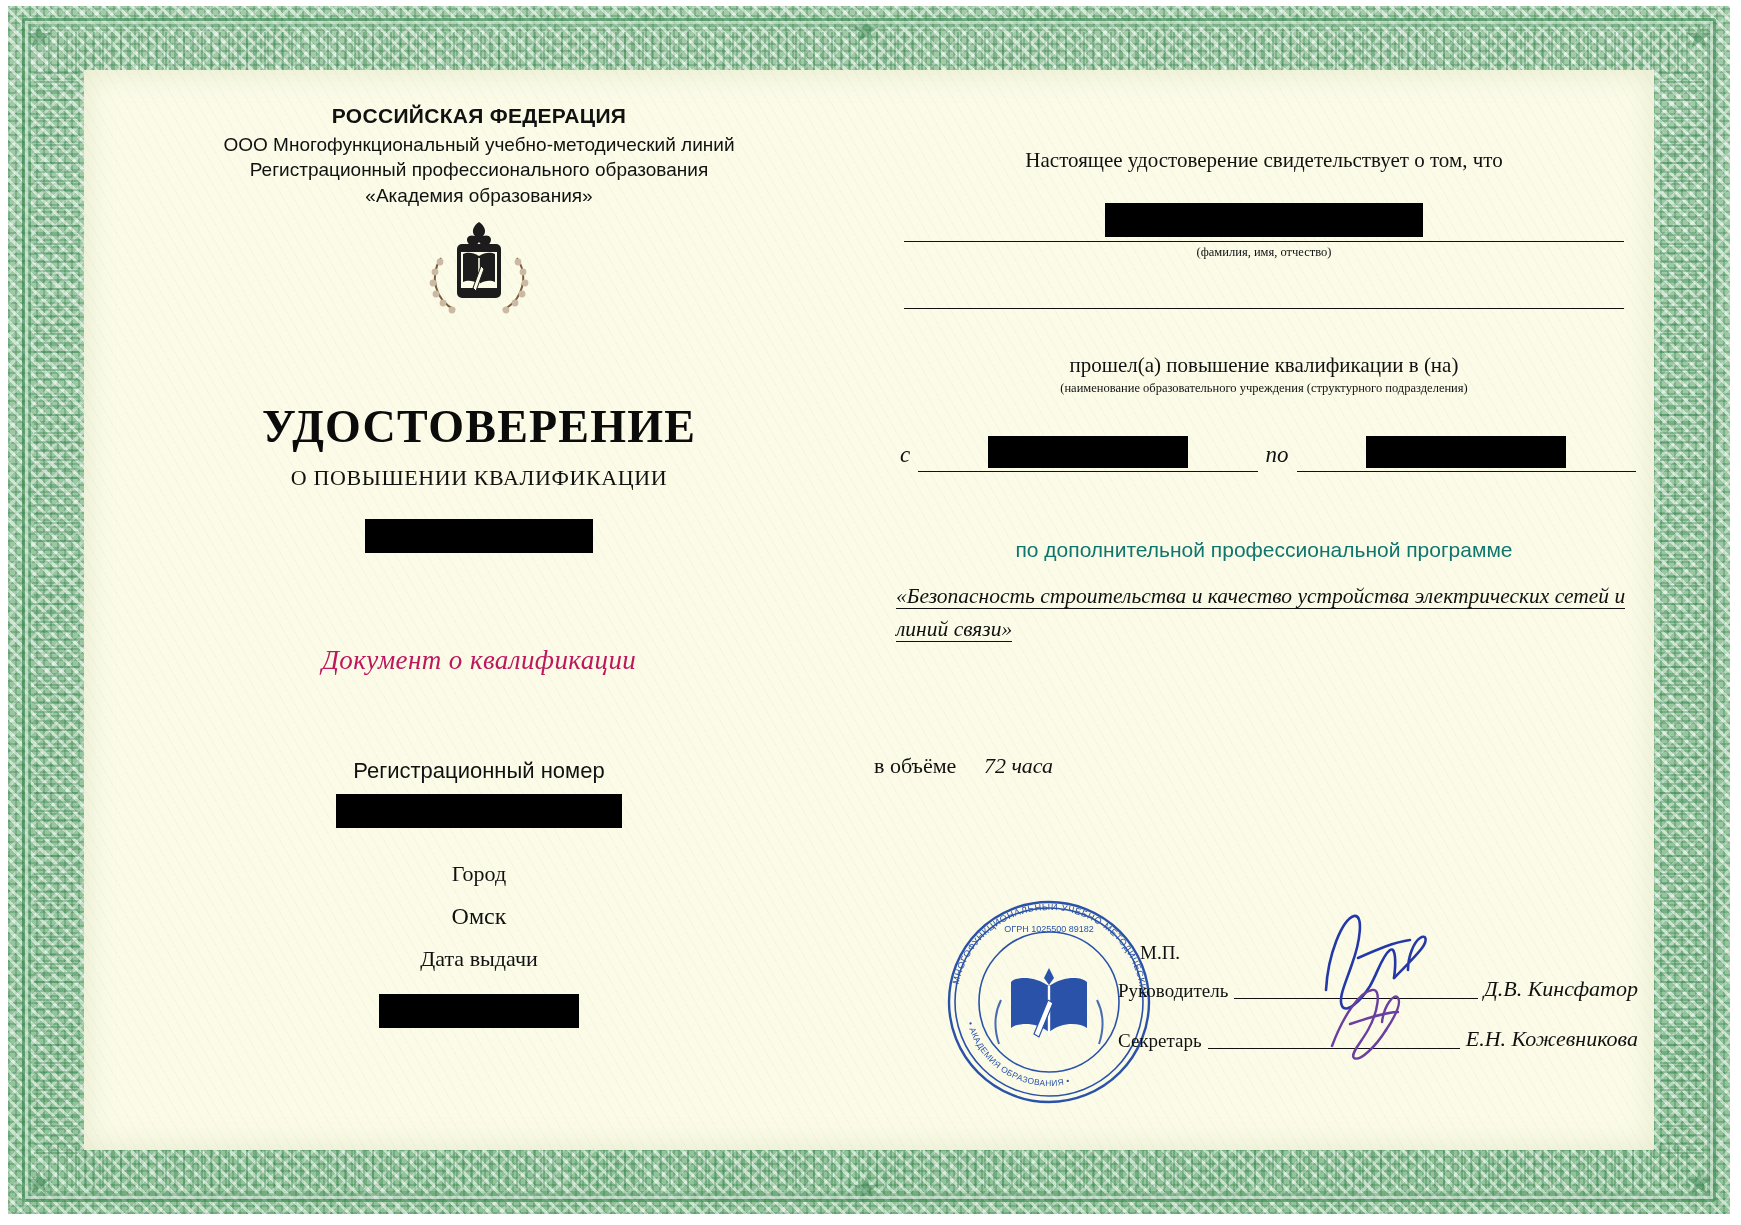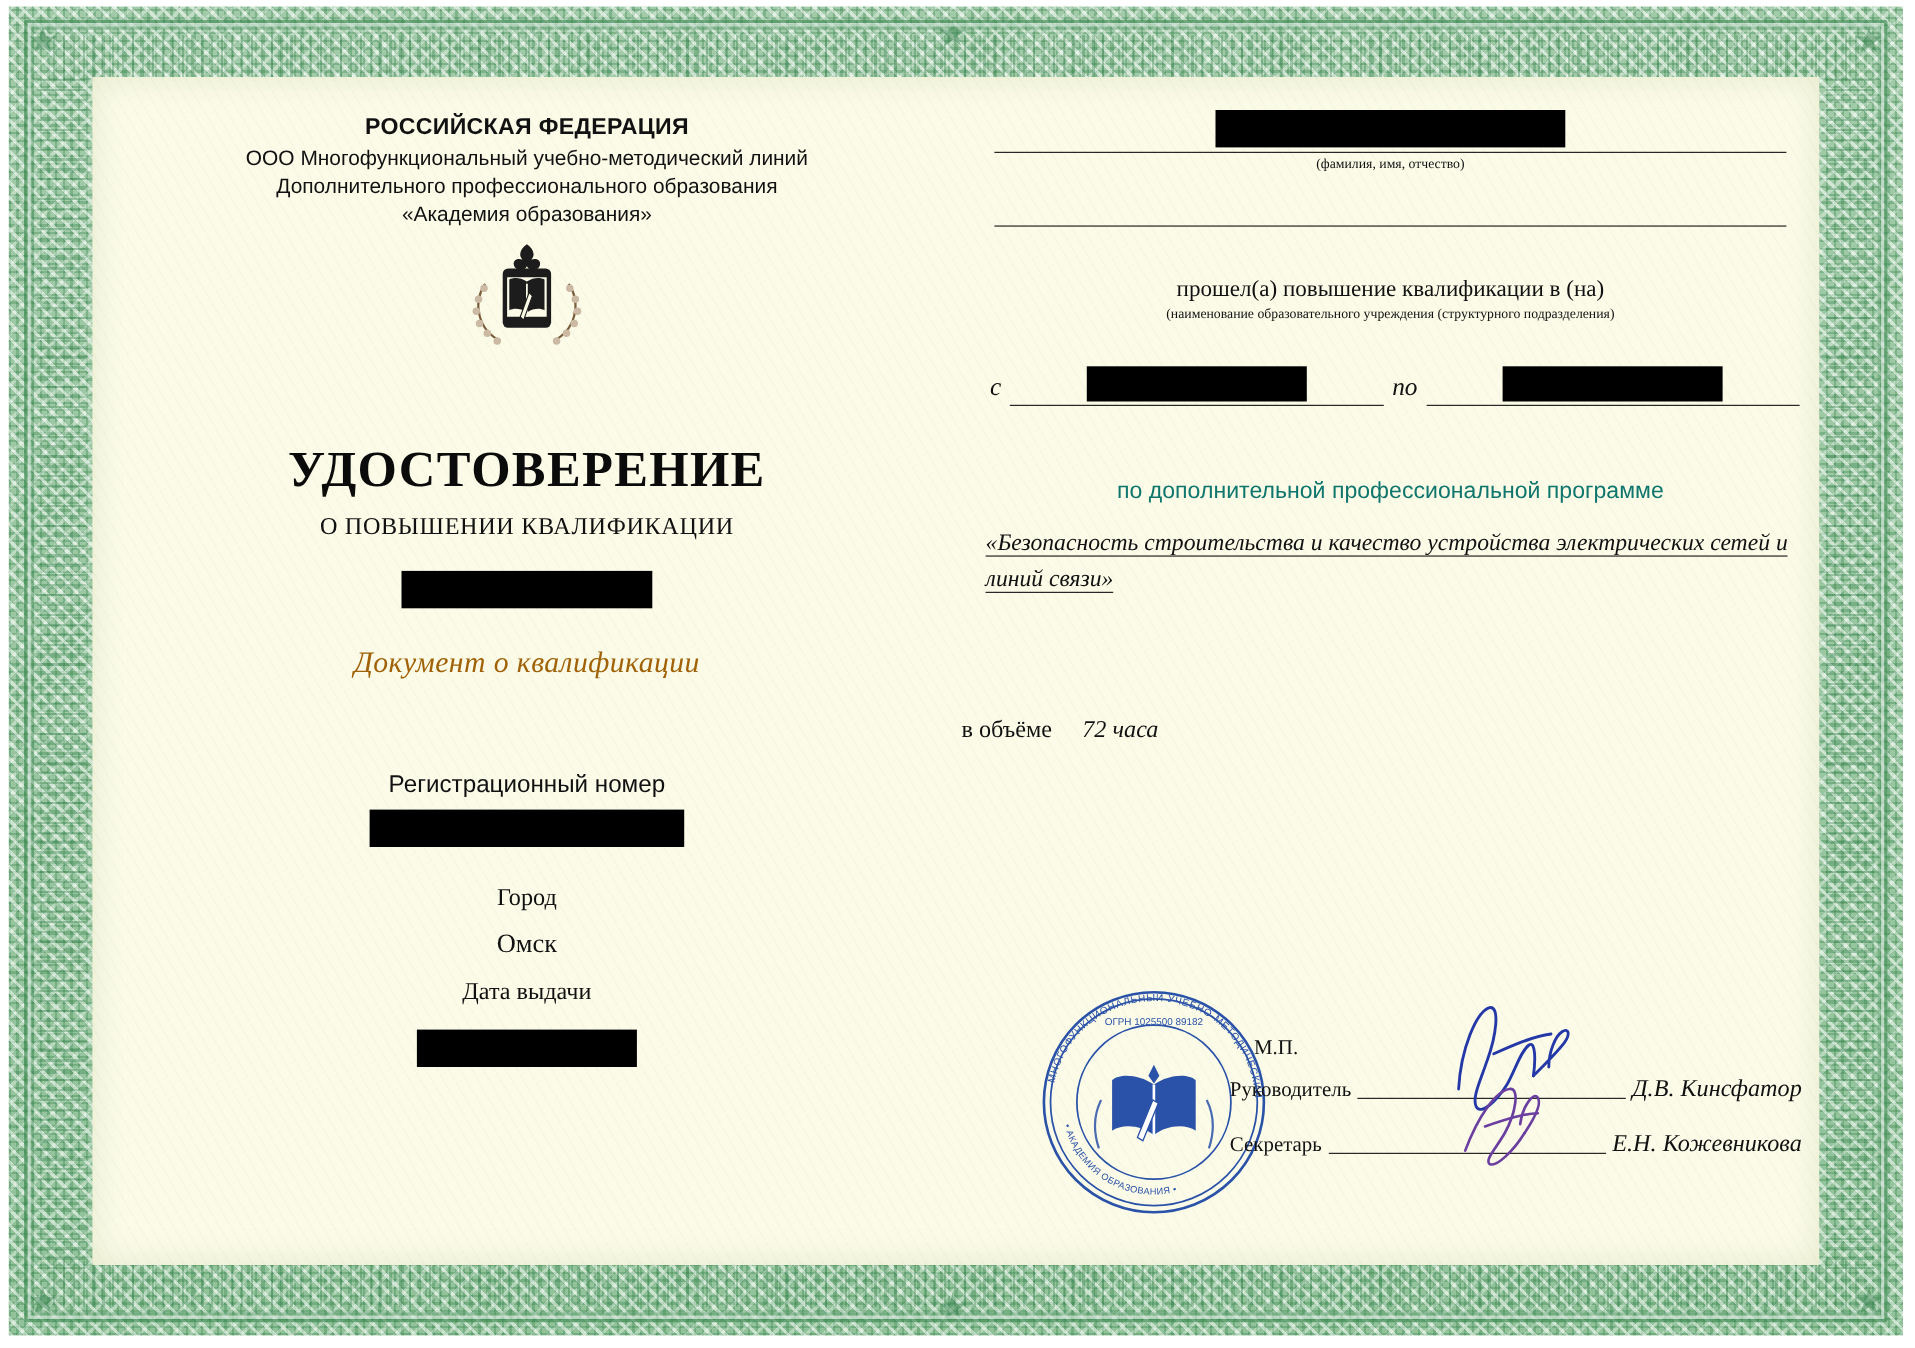--- a/index.html
+++ b/index.html
@@ -148,25 +148,25 @@
   .redact {
     display: inline-block;
     background: #000;
     vertical-align: middle;
   }
   .redact.serial  { width: 228px; height: 34px; margin-top: 28px; }
   .redact.regnum  { width: 286px; height: 34px; margin-top: 10px; }
   .redact.issued  { width: 200px; height: 34px; margin-top: 22px; }
 
   .qual-doc {
-    margin-top: 34px;
+    margin-top: 92px;
     font-size: 27px;
     font-style: italic;
     font-family: "Liberation Serif", serif;
-    color: #a16207;
+    color: #be185d;
     letter-spacing: .4px;
   }
 
   .reg-label {
     margin-top: 82px;
     font-size: 22px;
     color: #111;
     font-family: Liberation Sans, sans-serif;
   }
   .city-label { margin-top: 33px; font-size: 22px; font-family: "Liberation Serif", serif; color:#111; }
@@ -317,21 +317,21 @@
   </div>
 
   <div class="inner">
 
     <div class="col-left">
 
       <div class="rf-title">РОССИЙСКАЯ ФЕДЕРАЦИЯ</div>
 
       <div class="org-block">
         <div class="org-line">ООО Многофункциональный учебно-методический линий</div>
-        <div class="org-line">Дополнительного профессионального образования</div>
+        <div class="org-line">Регистрационный профессионального образования</div>
         <div class="org-line">«Академия образования»</div>
       </div>
 
       <div class="emblem">
         <svg width="116" height="110" viewBox="0 0 116 110" xmlns="http://www.w3.org/2000/svg">
           <g fill="none" stroke="#7a5c3a" stroke-width="2">
             <path d="M20,40 C8,58 14,82 34,92"></path>
             <path d="M96,40 C108,58 102,82 82,92"></path>
           </g>
           <g fill="#cbb9a3">
@@ -370,20 +370,21 @@
 
       <div class="city-label">Город</div>
       <div class="city-value">Омск</div>
 
       <div class="date-label">Дата выдачи</div>
       <div class="redact issued"></div>
     </div>
 
     <div class="col-right">
 
+      <div class="r-intro">Настоящее удостоверение свидетельствует о том, что</div>
 
       <div class="name-row">
         <div class="redact name1"></div>
       </div>
       <div class="row-caption">(фамилия, имя, отчество)</div>
 
       <div class="name-row2">
         <div class="redact name2"></div>
       </div>
 

